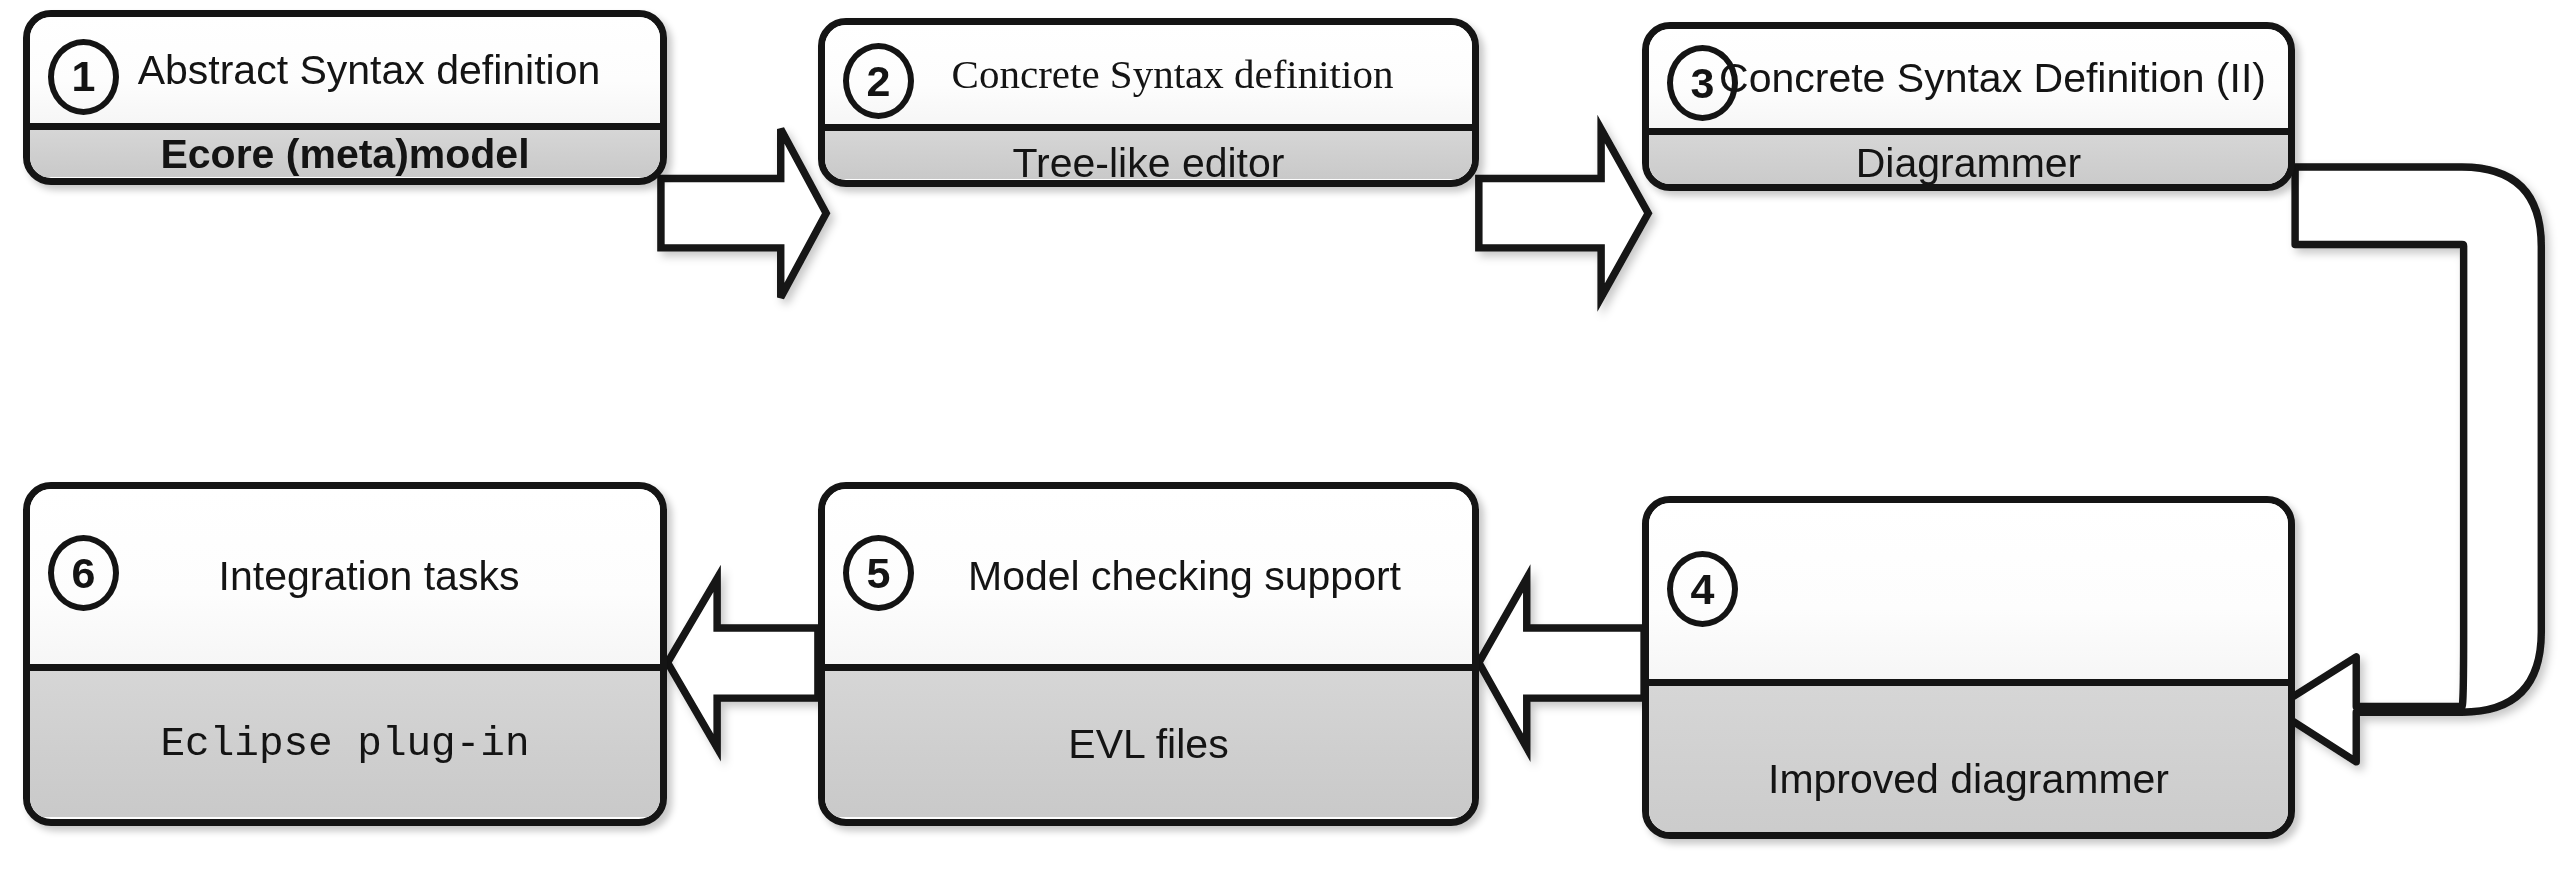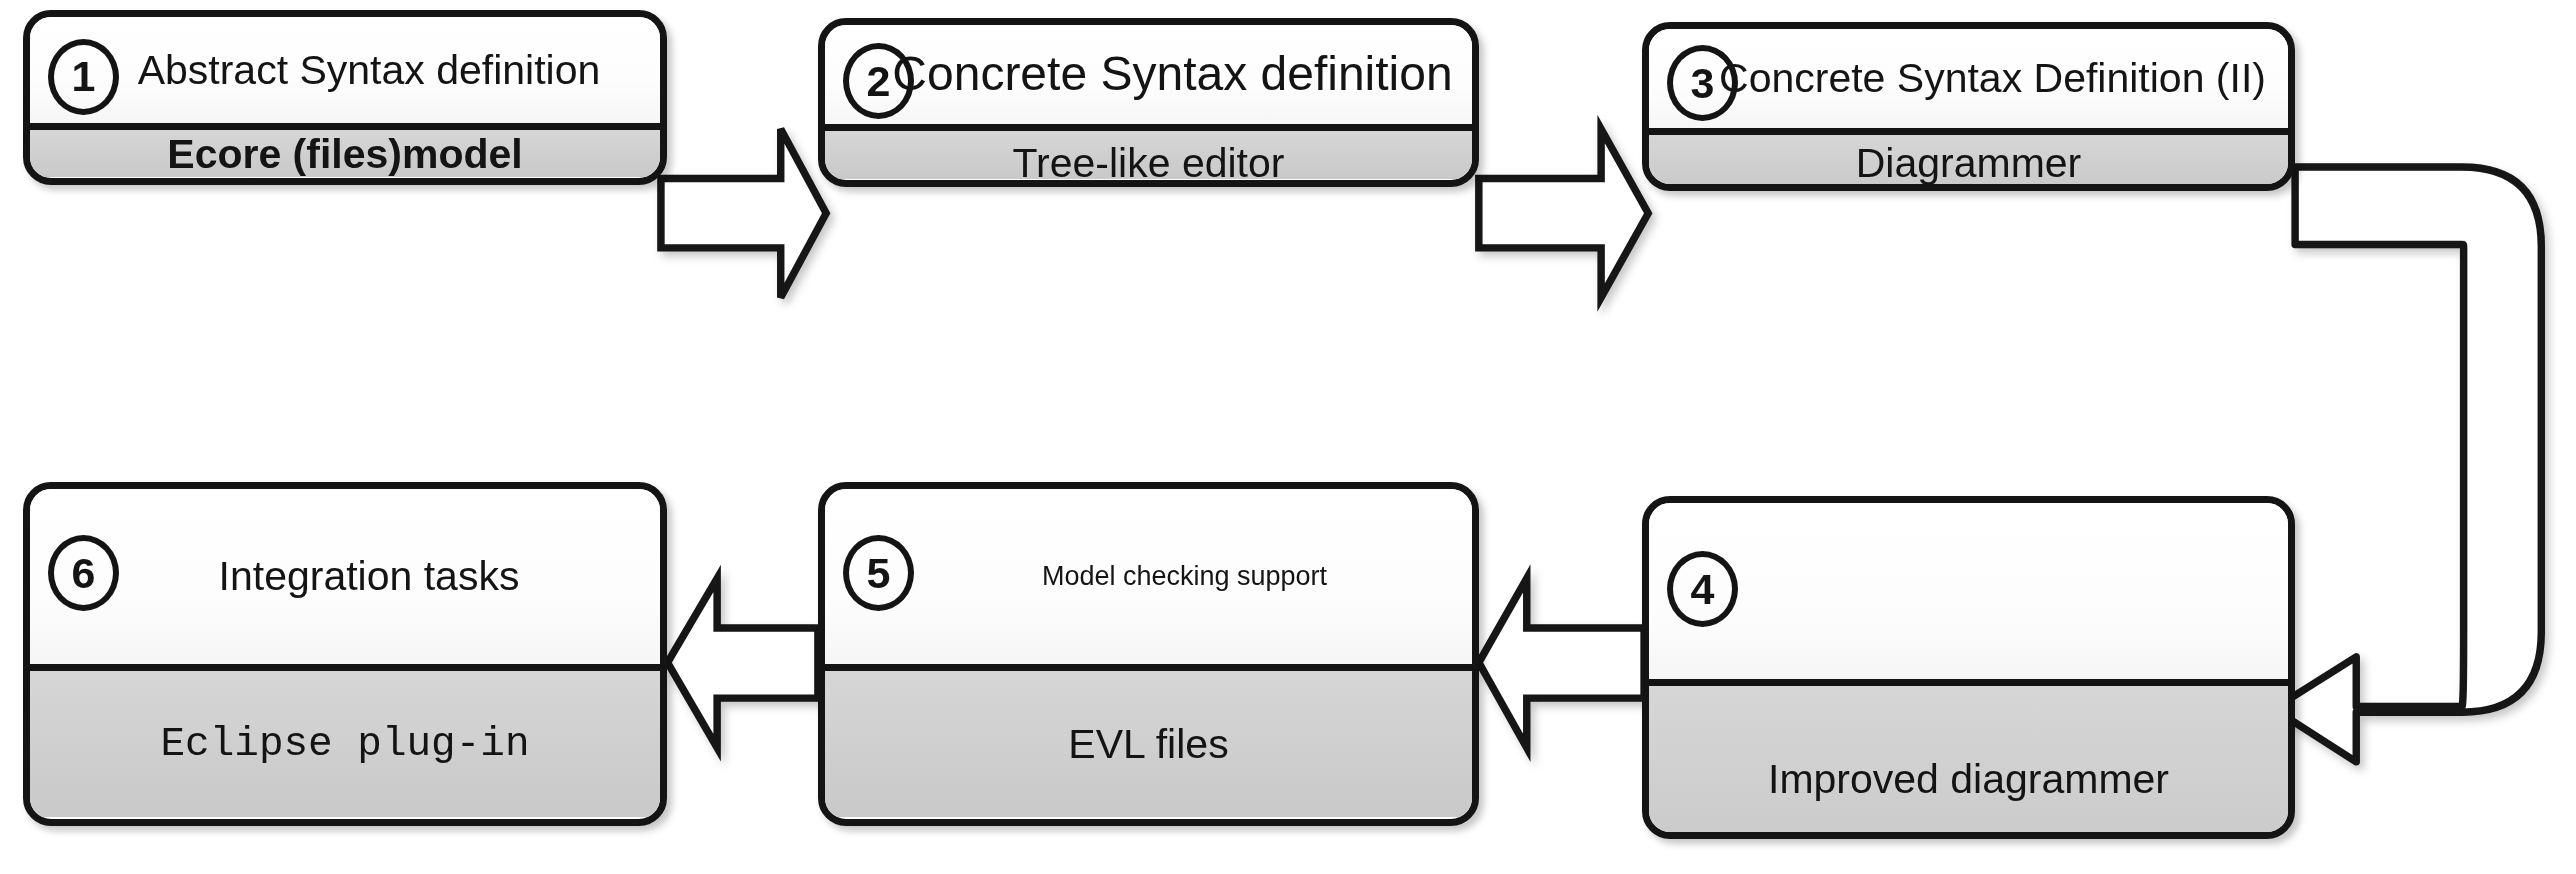--- a/index.html
+++ b/index.html
@@ -124,30 +124,30 @@
 
   <div class="node" style="left:23px; top:10px; width:644px; height:175px;">
     <div class="node-top" style="height:106px;">
       <div class="badge" style="left:18px; top:21.5px; width:59px; height:64px; font-size:43px;">
         <span>1</span>
       </div>
       <div class="node-title" style="font-size:41px;">Abstract Syntax definition</div>
     </div>
     <div class="node-divider"></div>
     <div class="node-bottom" style="height:47px;">
-      <div class="node-subtitle bold-sub" style="font-size:41px;">Ecore (files)model</div>
+      <div class="node-subtitle bold-sub" style="font-size:41px;">Ecore (meta)model</div>
     </div>
   </div>
 
   <div class="node" style="left:818px; top:18px; width:661px; height:169px;">
     <div class="node-top" style="height:99px;">
       <div class="badge" style="left:18px; top:18px; width:59px; height:64px; font-size:43px;">
         <span>2</span>
       </div>
-      <div class="node-title" style="font-size:48px;">Concrete Syntax definition</div>
+      <div class="node-title" style="font-size:41px;font-family:Liberation Serif, serif;">Concrete Syntax definition</div>
     </div>
     <div class="node-divider"></div>
     <div class="node-bottom" style="height:48px;">
       <div class="node-subtitle" style="font-size:41px;margin-top:15px;">Tree-like editor</div>
     </div>
   </div>
 
   <div class="node" style="left:1642px; top:21.5px; width:653px; height:169px;">
     <div class="node-top" style="height:99px;">
       <div class="badge" style="left:18px; top:16.5px; width:59px; height:64px; font-size:43px;">
@@ -171,21 +171,21 @@
     <div class="node-bottom" style="height:185px;">
       <div class="node-subtitle" style="font-size:41px;">Improved diagrammer</div>
     </div>
   </div>
 
   <div class="node" style="left:818px; top:482px; width:661px; height:344px;">
     <div class="node-top" style="height:175px;">
       <div class="badge" style="left:18px; top:46px; width:59px; height:64px; font-size:43px;">
         <span>5</span>
       </div>
-      <div class="node-title" style="font-size:27px;margin-left:24px;">Model checking support</div>
+      <div class="node-title" style="font-size:41px;margin-left:24px;">Model checking support</div>
     </div>
     <div class="node-divider"></div>
     <div class="node-bottom" style="height:146px;">
       <div class="node-subtitle" style="font-size:41px;">EVL files</div>
     </div>
   </div>
 
   <div class="node" style="left:23px; top:482px; width:644px; height:344px;">
     <div class="node-top" style="height:175px;">
       <div class="badge" style="left:18px; top:46px; width:59px; height:64px; font-size:43px;">

